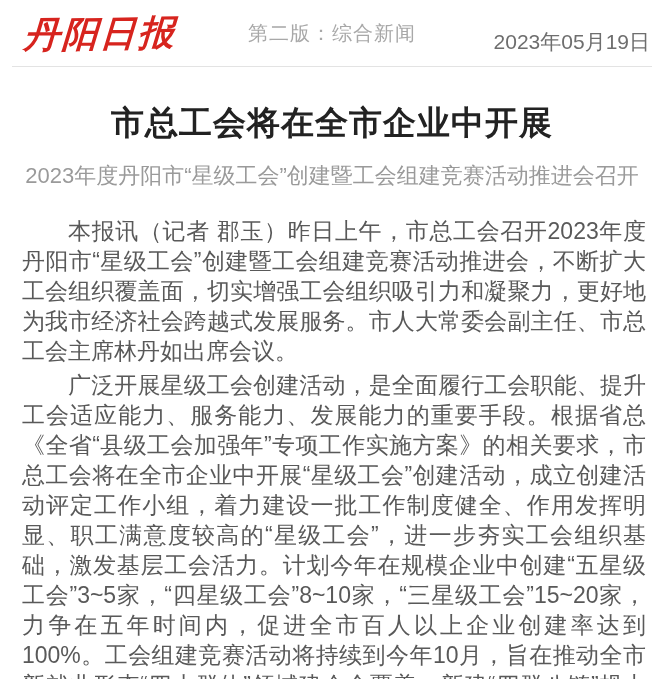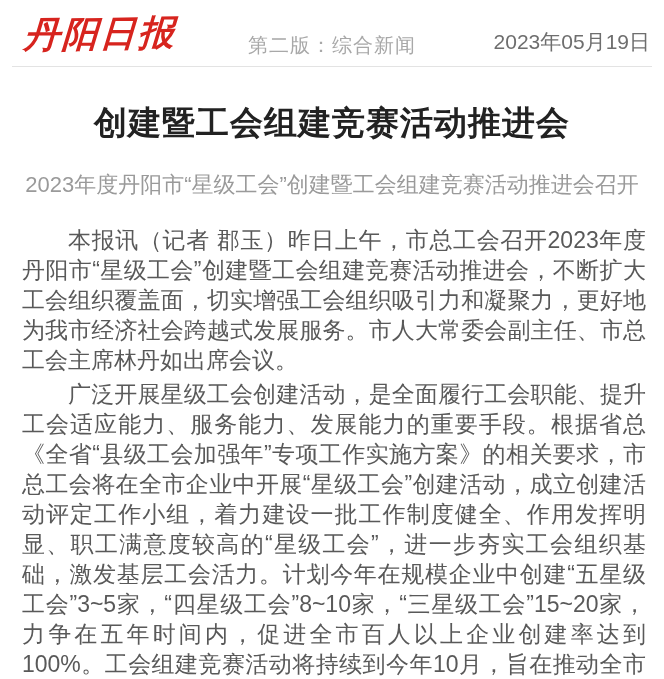--- a/index.html
+++ b/index.html
@@ -27,21 +27,21 @@
     font-size:36px;
     color:#d7241e;
     transform:skew(-4deg) rotate(-1deg);
     letter-spacing:2px;
     text-decoration:none;
     line-height:1.1;
   }
   .section-label{
     position:absolute;
     left:0;right:0;
-    top:32px;
+    top:20px;
     text-align:center;
     font-size:20px;
     color:#a8a8a8;
     letter-spacing:1px;
   }
   .pub-date{
     position:absolute;
     right:2px;top:28px;
     font-size:21px;
     color:#6e6e6e;
@@ -50,21 +50,21 @@
   .article-title{
     margin:36px 20px 0;
     text-align:center;
     font-size:33px;
     font-weight:600;
     color:#222222;
     letter-spacing:1px;
     line-height:1.2;
   }
   .article-subtitle{
-    margin:29px 20px 0;
+    margin:20px 20px 0;
     text-align:center;
     font-size:22px;
     font-weight:400;
     color:#9a9a9a;
     line-height:1.2;
   }
   .article-body{
     margin:27px 14px 0 18px;
   }
   .article-body p{
@@ -79,21 +79,21 @@
 </head>
 <body>
 
 <div class="header">
   <a class="logo">丹阳日报</a>
   <div class="section-label">第二版：综合新闻</div>
   <div class="pub-date">2023年05月19日</div>
 </div>
 
 <div>
-  <h1 class="article-title">创建暨工会组建竞赛活动推进会</h1>
+  <h1 class="article-title">市总工会将在全市企业中开展</h1>
   <h2 class="article-subtitle">2023年度丹阳市“星级工会”创建暨工会组建竞赛活动推进会召开</h2>
 
   <div class="article-body">
     <p>本报讯（记者 郡玉）昨日上午，市总工会召开2023年度丹阳市“星级工会”创建暨工会组建竞赛活动推进会，不断扩大工会组织覆盖面，切实增强工会组织吸引力和凝聚力，更好地为我市经济社会跨越式发展服务。市人大常委会副主任、市总工会主席林丹如出席会议。</p>
     <p>广泛开展星级工会创建活动，是全面履行工会职能、提升工会适应能力、服务能力、发展能力的重要手段。根据省总《全省“县级工会加强年”专项工作实施方案》的相关要求，市总工会将在全市企业中开展“星级工会”创建活动，成立创建活动评定工作小组，着力建设一批工作制度健全、作用发挥明显、职工满意度较高的“星级工会”，进一步夯实工会组织基础，激发基层工会活力。计划今年在规模企业中创建“五星级工会”3~5家，“四星级工会”8~10家，“三星级工会”15~20家，力争在五年时间内，促进全市百人以上企业创建率达到100%。工会组建竞赛活动将持续到今年10月，旨在推动全市新就业形态“四大群体”领域建会全覆盖，新建“四群八链”规上企业、小微企业、社会组织工会150家以上，工会组织和会员实名制录入数与建会入会数同步提升，实名制录入率100%。</p>
 
   </div>
 </div>
 
 </body></html>

